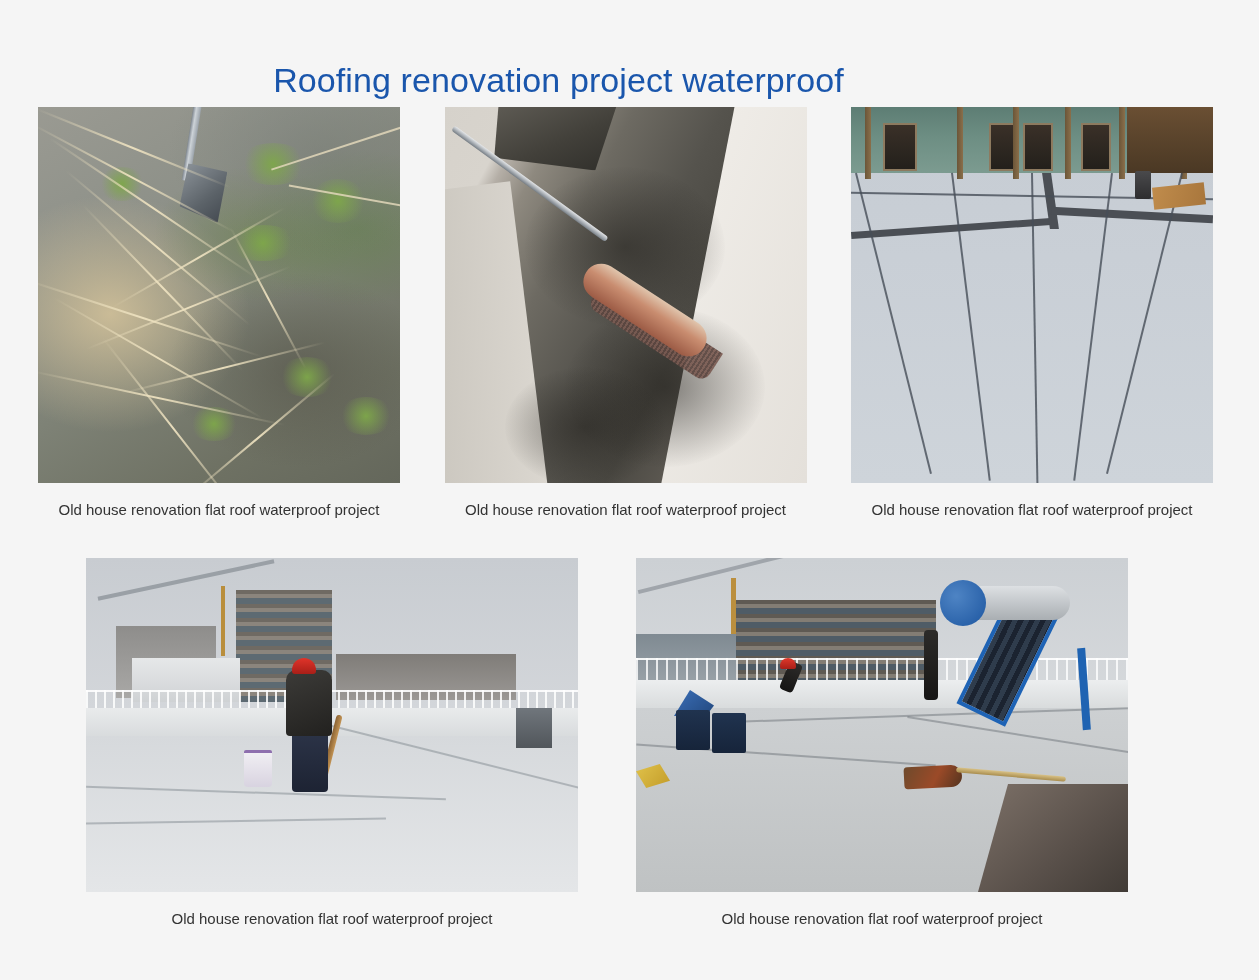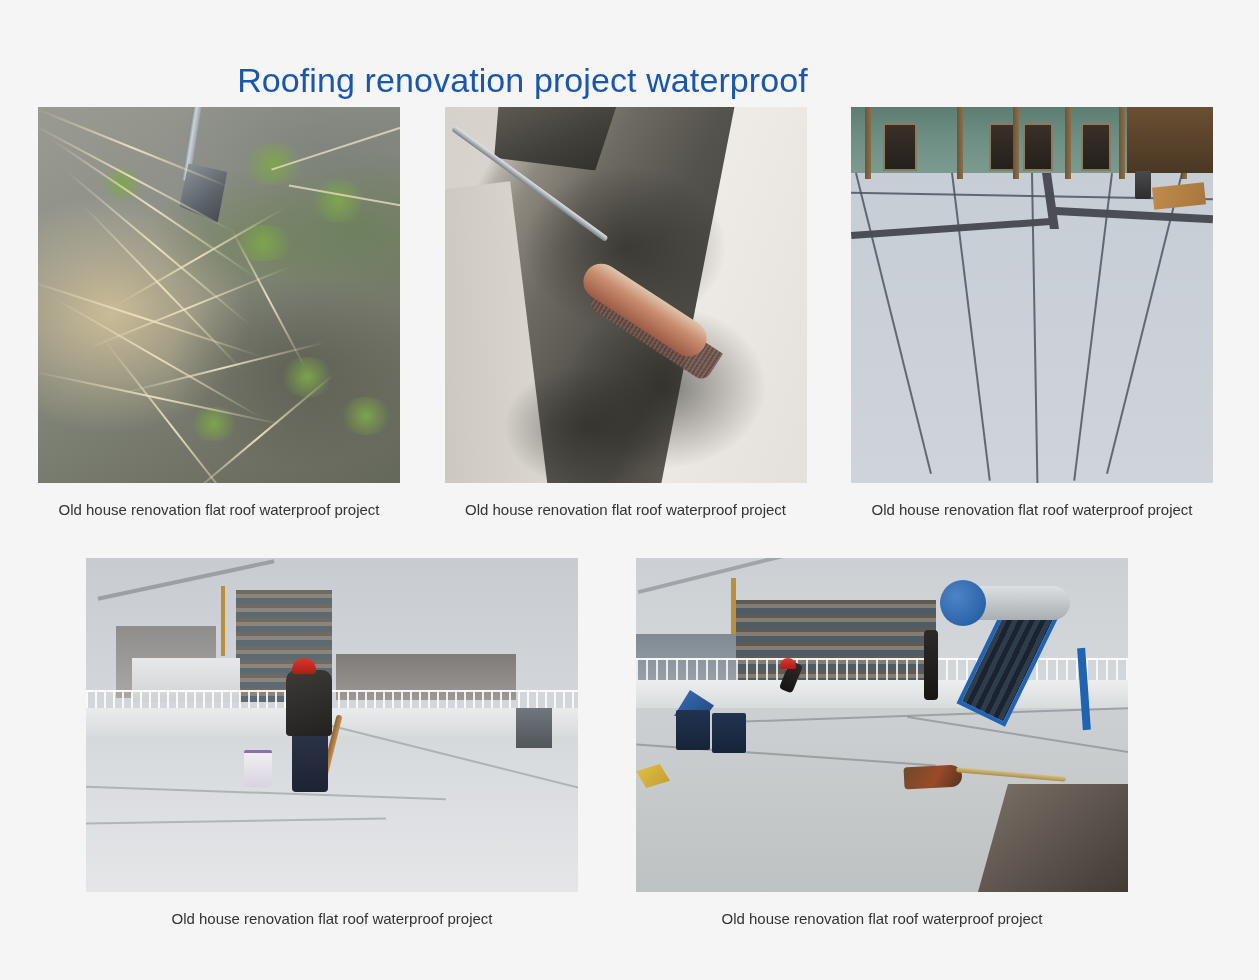--- a/index.html
+++ b/index.html
@@ -24,20 +24,21 @@
     position: absolute;
     left: 0;
     top: 38px;
     width: 1045px;
     text-align: center;
     font-size: 34px;
     font-weight: 400;
     color: #1a56ac;
     letter-spacing: 0.1px;
     white-space: nowrap;
+    padding-left: 36px;
   }
 
   
   .row {
     position: absolute;
     display: flex;
   }
   .row-1 { left: 38px; top: 107px; width: 1175px; justify-content: space-between; }
   .row-2 { left: 86px; top: 558px; width: 1042px; justify-content: space-between; }
 

